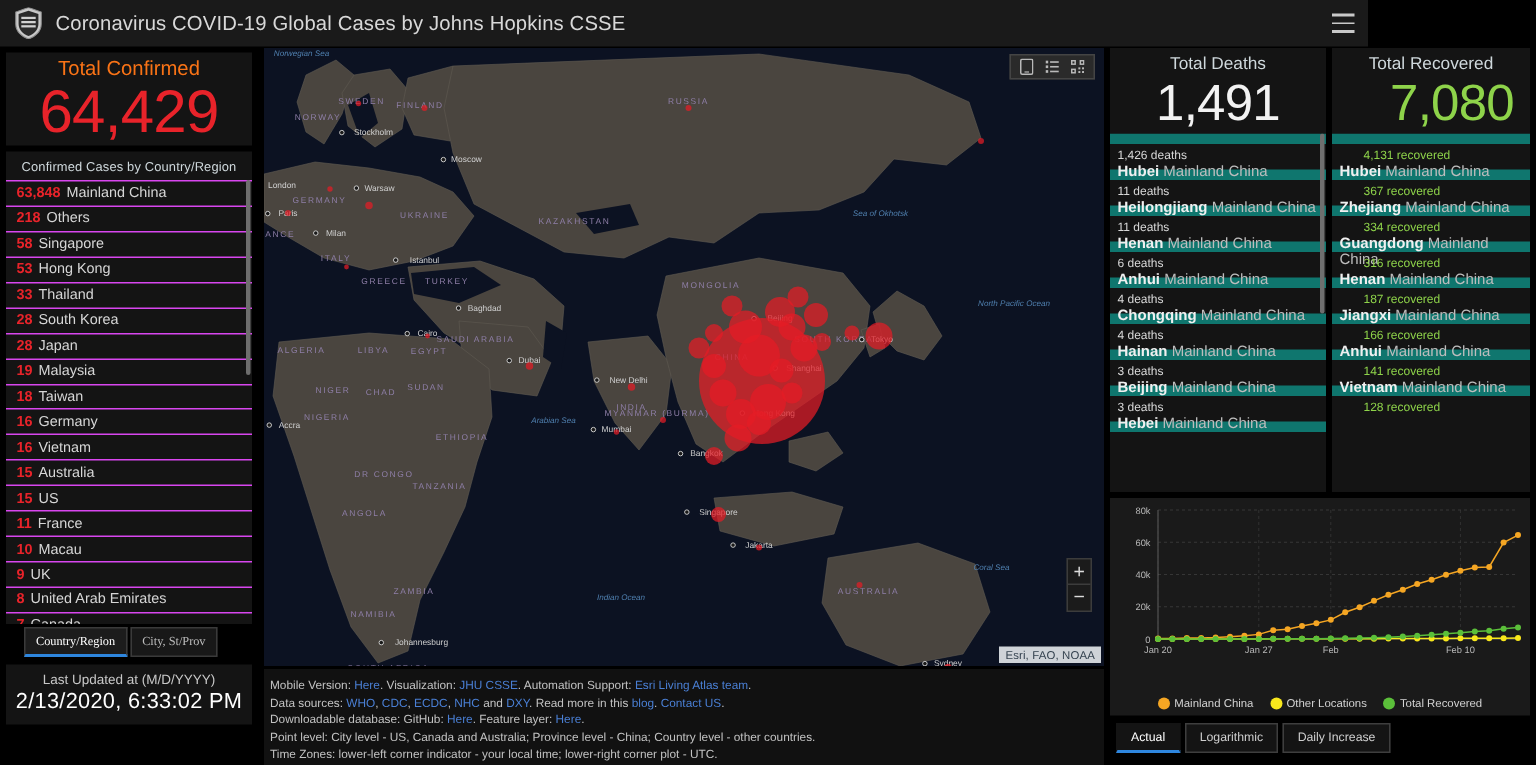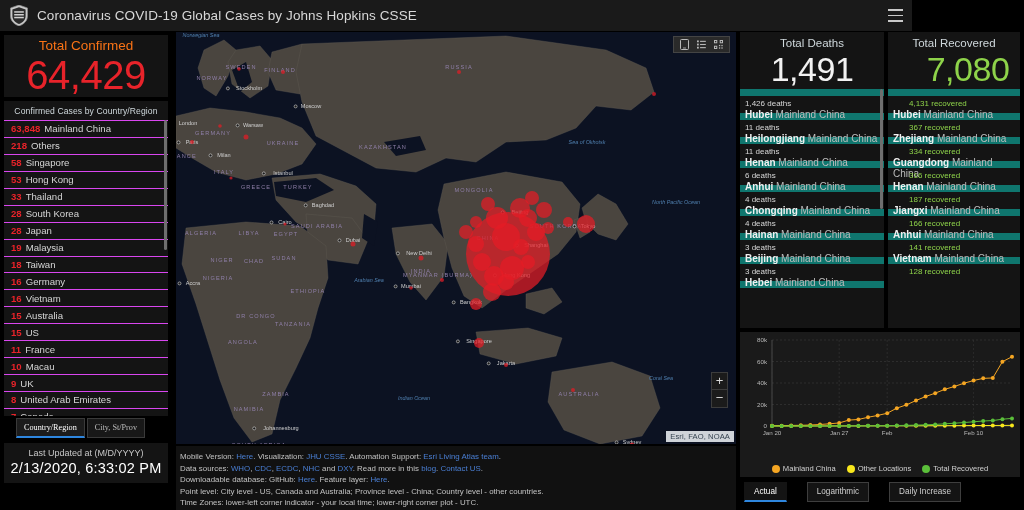--- a/index.html
+++ b/index.html
@@ -135,21 +135,21 @@
     position: absolute; right: 1px; top: 0; width: 3px; height: 120px;
     background: #6e6e6e; border-radius: 2px;
   }
 
   
   .chart-panel {
     position: absolute; left: 740px; top: 332px; width: 280px; height: 145px;
     background: #1a1a1a;
   }
   .chart-btns {
-    position: absolute; left: 744px; top: 482px; display: flex; gap: 20px;
+    position: absolute; left: 744px; top: 482px; display: flex; gap: 3px;
   }
   .cbtn {
     font-size: 8.2px; color: #cfcfcf; padding: 4px 9px;
     border: 1px solid #3e3e3e; background: #141414; cursor: pointer;
   }
   .cbtn.active { color: #fff; border-bottom: 2px solid #2e86de; border-color: #141414 #141414 #2e86de #141414; }
   .legend { position: absolute; left: 0; bottom: 4px; width: 280px;
             display: flex; justify-content: center; gap: 11px; }
   .lg { display: flex; align-items: center; gap: 3px; }
   .lg .dot { width: 8px; height: 8px; border-radius: 50%; }

